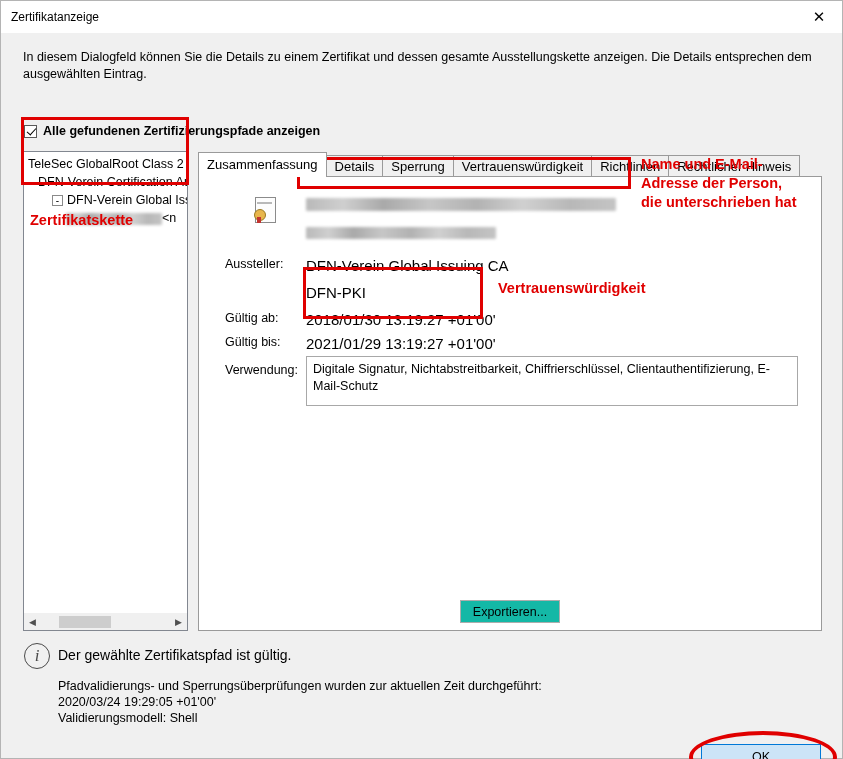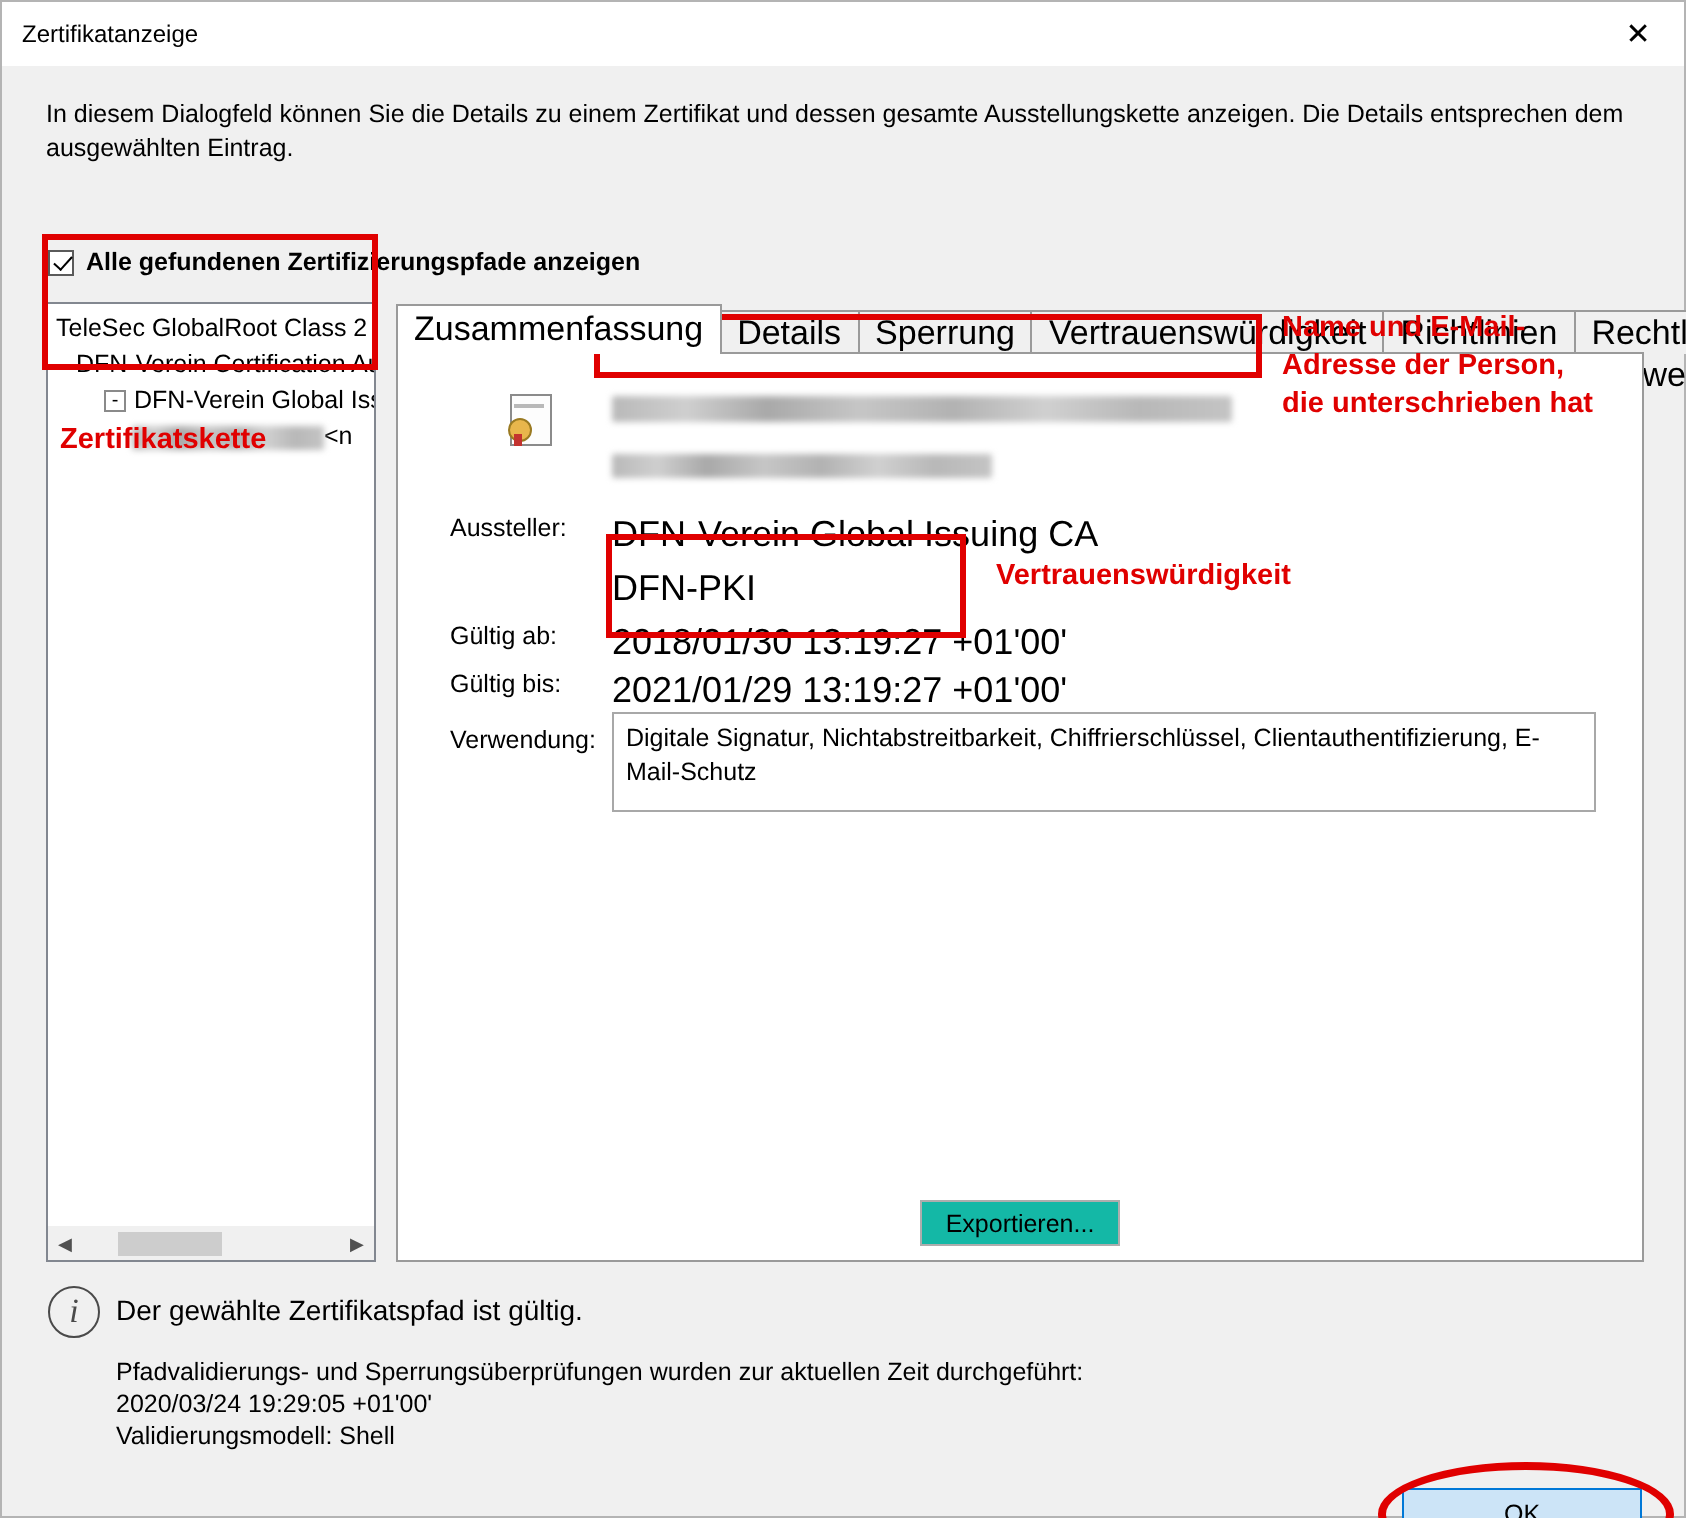--- a/index.html
+++ b/index.html
@@ -195,21 +195,21 @@
     left: 197px;
     top: 120px;
     height: 24px;
     display: flex;
     align-items: flex-end;
   }
   .tab {
     height: 22px;
     line-height: 21px;
     padding: 0 8px;
-    font-size: 17px;
+    font-size: 13px;
     background: #f0f0f0;
     border: 1px solid #9a9a9a;
     border-bottom: none;
     margin-right: -1px;
     cursor: pointer;
     box-sizing: border-box;
   }
   .tab.active {
     background: #ffffff;
     height: 25px;
@@ -264,21 +264,21 @@
     background: #c3332f;
   }
 
   .row-label {
     position: absolute;
     font-size: 12.5px;
     color: #000;
   }
   .row-value {
     position: absolute;
-    font-size: 18px;
+    font-size: 15px;
     color: #000;
   }
   .usage-box {
     position: absolute;
     left: 107px;
     top: 179px;
     width: 492px;
     height: 50px;
     border: 1px solid #a8a8a8;
     background: #ffffff;

